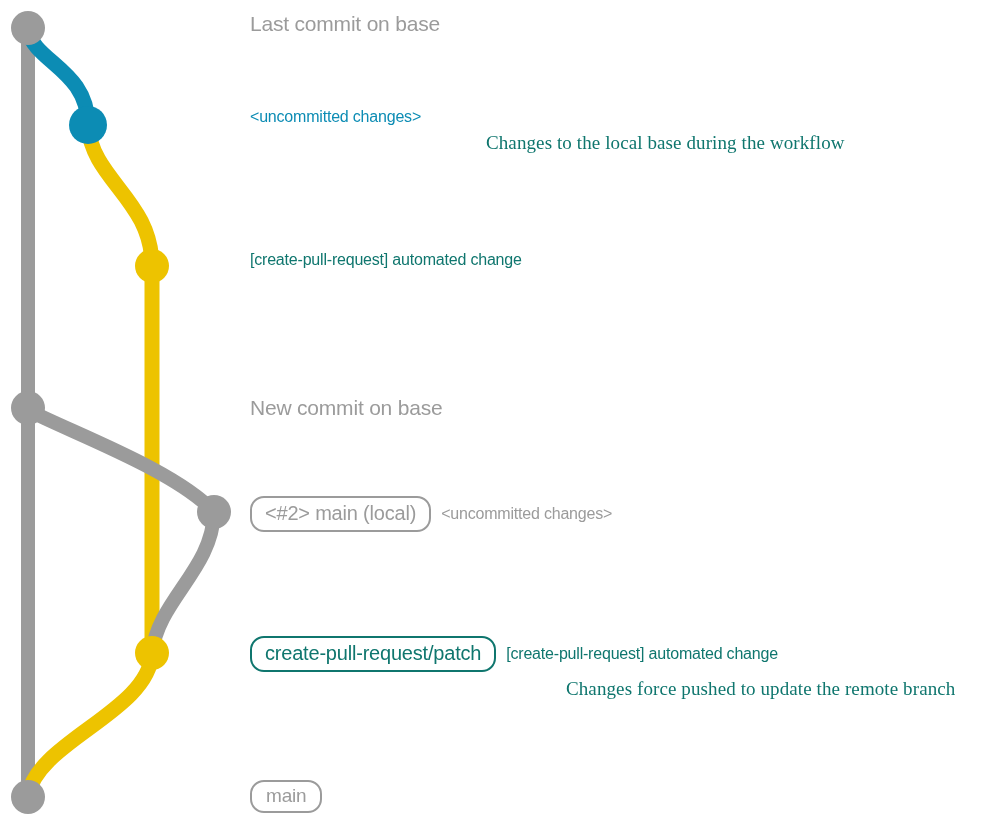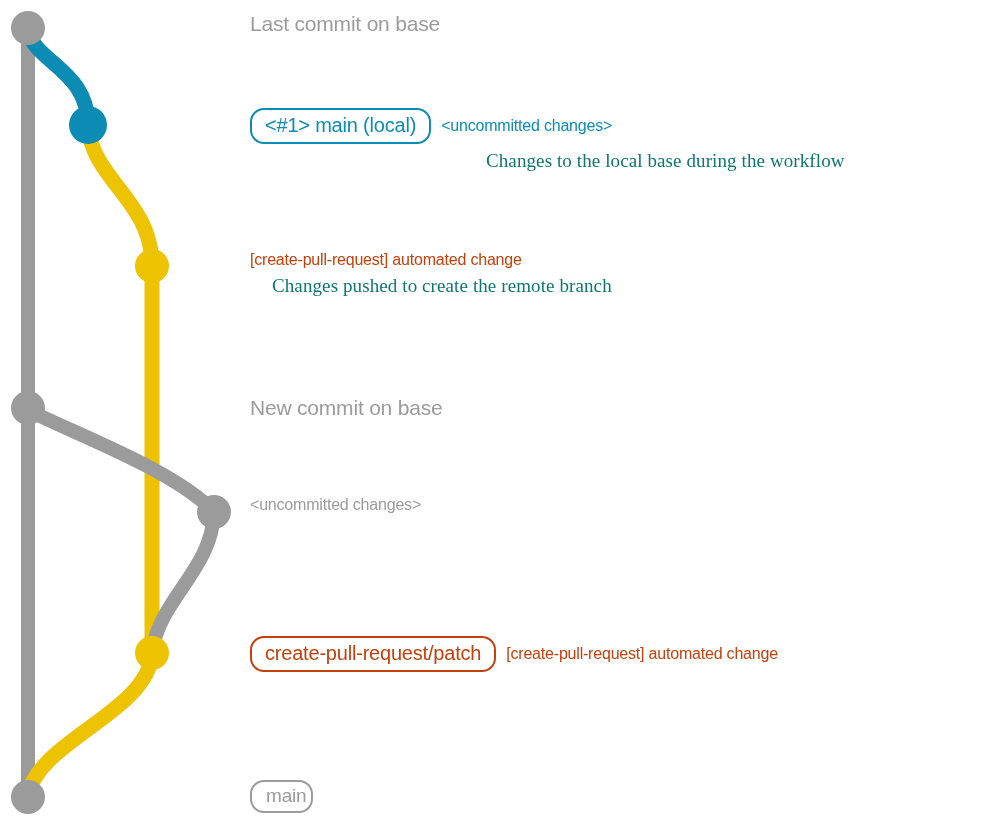--- a/index.html
+++ b/index.html
@@ -69,21 +69,21 @@
     font-size: 19px;
     color: #0f766e;
     white-space: nowrap;
     margin-top: 6px;
     margin-left: 18px;
     letter-spacing: 0.1px;
   }
 
   .c-gray   { color: #9b9b9b; }
   .c-blue   { color: #0c8cb4; }
-  .c-yellow { color: #c2410c; }
+  .c-yellow { color: #0f766e; }
 
   .note-indent-a { margin-left: 236px; }
   .note-indent-b { margin-left: 22px; }
   .note-indent-c { margin-left: 236px; }
   .note-indent-d { margin-left: 316px; }
 
   .plain-label {
     font-size: 21px;
     letter-spacing: -0.2px;
     white-space: nowrap;
@@ -120,51 +120,51 @@
 <div class="rows">
 
   <div class="row" style="top:12px;">
     <div class="row-head">
       <span class="plain-label c-gray">Last commit on base</span>
     </div>
   </div>
 
   <div class="row" style="top:108px;">
     <div class="row-head">
-      <span class="ref-pill c-blue">&lt;#1&gt; main (local)</span>
       <span class="subject c-blue">&lt;uncommitted changes&gt;</span>
     </div>
     <div class="note note-indent-a">Changes to the local base during the workflow</div>
   </div>
 
   <div class="row" style="top:251px;">
     <div class="row-head">
       <span class="subject c-yellow">[create-pull-request] automated change</span>
     </div>
-    <div class="note note-indent-b">Changes pushed to create the remote branch</div>
   </div>
 
   <div class="row" style="top:396px;text-align:center;">
     <div class="row-head">
       <span class="plain-label c-gray">New commit on base</span>
     </div>
   </div>
 
   <div class="row" style="top:496px;">
     <div class="row-head">
+      <span class="ref-pill c-gray">&lt;#2&gt; main (local)</span>
       <span class="subject c-gray">&lt;uncommitted changes&gt;</span>
     </div>
   </div>
 
   <div class="row" style="top:636px;justify-content:space-between;">
     <div class="row-head">
       <span class="ref-pill c-yellow">create-pull-request/patch</span>
       <span class="subject c-yellow">[create-pull-request] automated change</span>
     </div>
+    <div class="note note-indent-d">Changes force pushed to update the remote branch</div>
   </div>
 
   <div class="row" style="top:780px;">
     <div class="row-head">
-      <span class="ref-pill c-gray" style="font-size:19px;padding:3px 5px 4px 14px;">main</span>
+      <span class="ref-pill c-gray" style="font-size:19px;padding:3px 14px 4px 14px;">main</span>
     </div>
   </div>
 
 </div>
 
 </body></html>

